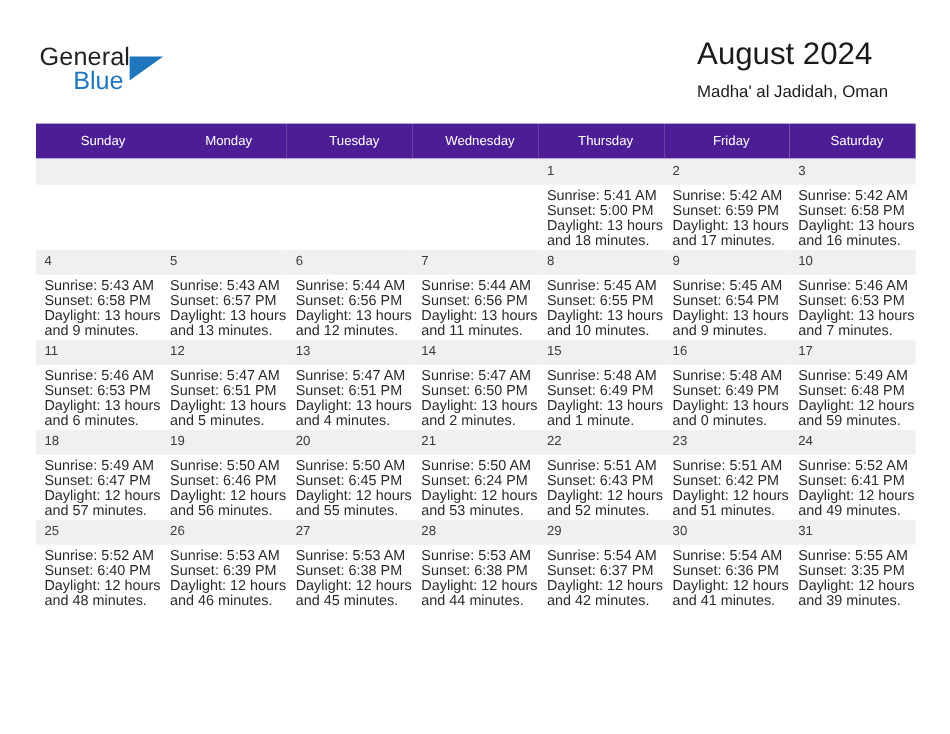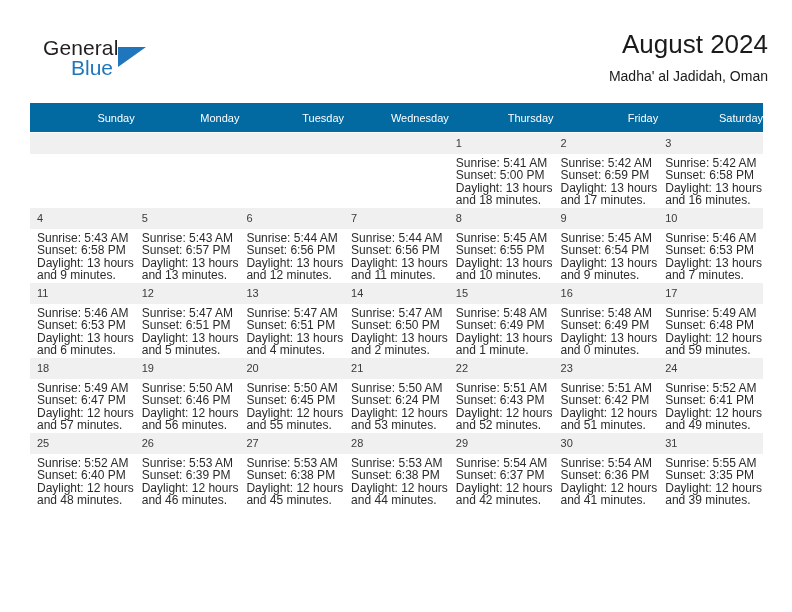--- a/index.html
+++ b/index.html
@@ -27,21 +27,20 @@
     left: 0; top: 0;
     width: 792px;
     height: 100px;
   }
   .logo {
     position: absolute;
     left: 33px;
     top: 36px;
     width: 120px;
     height: 50px;
-    margin-left: 10px;
   }
   .logo-general {
     position: absolute;
     left: 0; top: 0;
     font-size: 21px;
     letter-spacing: 0.1px;
     color: #231f20;
     font-family: "Liberation Sans", sans-serif;
   }
   .logo-blue {
@@ -54,23 +53,23 @@
   .logo-tri {
     position: absolute;
     left: 75px;
     top: 11px;
     width: 0; height: 0;
     border-left: 28px solid #1f76bd;
     border-bottom: 20px solid transparent;
   }
   .title-block {
     position: absolute;
-    right: 24px;
+    right: 52px;
     top: 28px;
-    text-align: right;
+    text-align: left;
   }
   .cal-title {
     font-size: 26px;
     font-weight: normal;
     color: #1a1a1a;
     line-height: 32px;
     white-space: nowrap;
   }
   .cal-subtitle {
     font-size: 14px;
@@ -86,25 +85,25 @@
     left: 30px;
     top: 103px;
     width: 733px;
   }
   table.cal {
     border-collapse: collapse;
     width: 733px;
     table-layout: fixed;
   }
   table.cal th {
-    background: #0369a1;
+    background: #4c1d95;
     color: #ffffff;
     font-size: 11px;
     font-weight: normal;
-    text-align: right;
+    text-align: center;
     padding: 6px 0 6px 7px;
     height: 17px;
     border: none;
   }
   table.cal td {
     vertical-align: top;
     height: 74px;
     padding: 0;
     border-top: 1px solid #ffffff;
     background: #ffffff;

